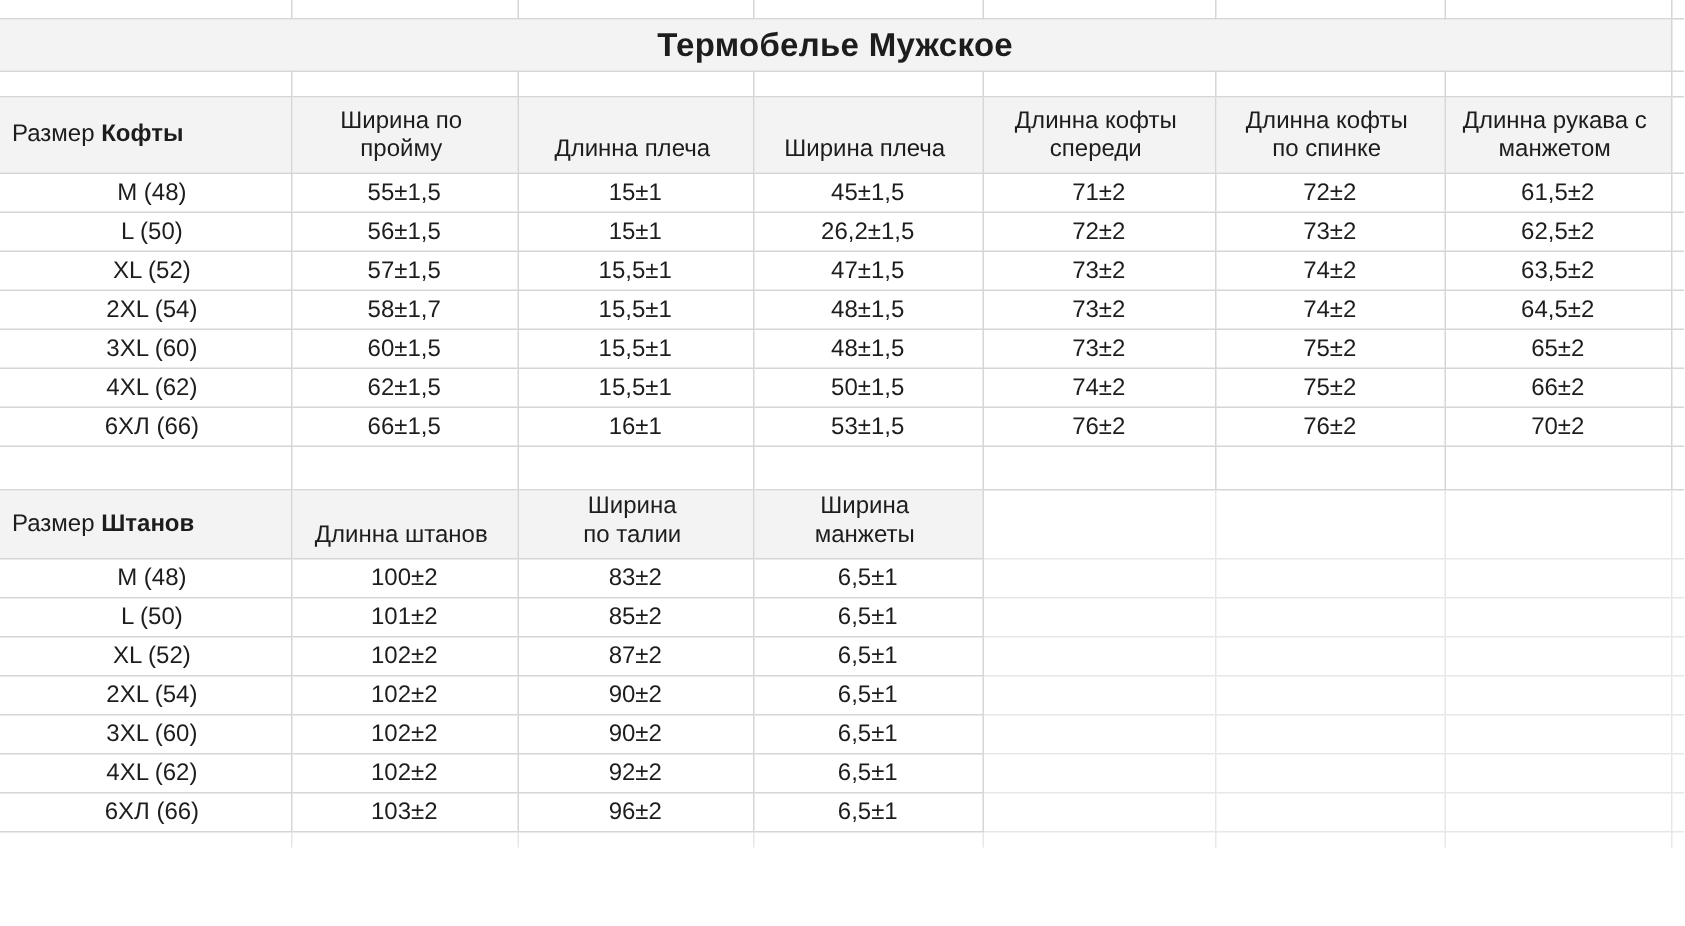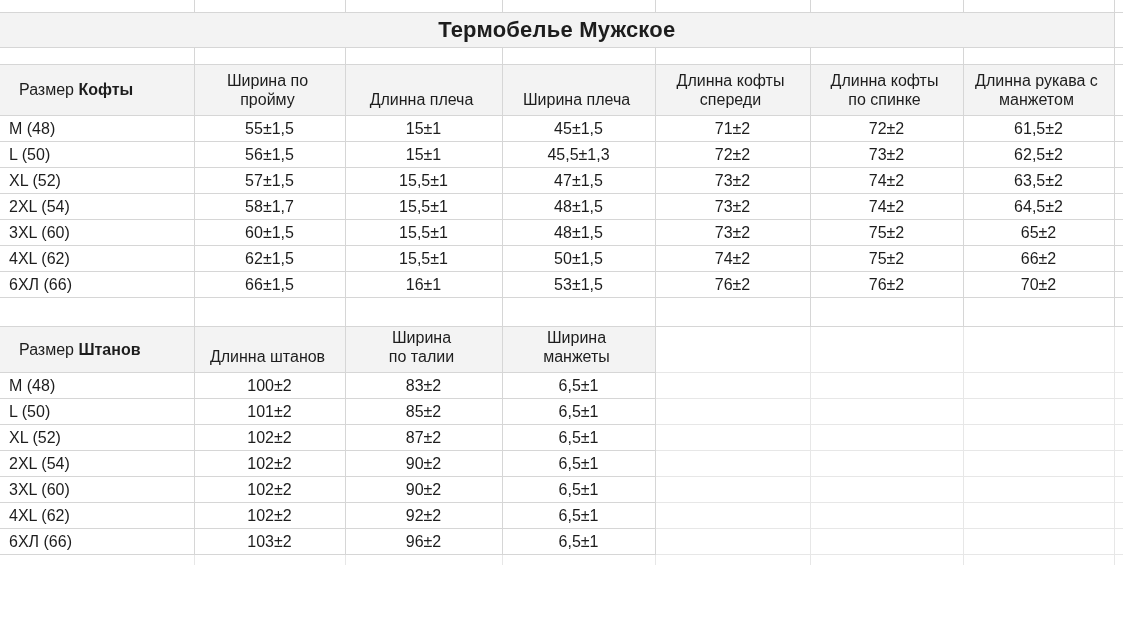--- a/index.html
+++ b/index.html
@@ -25,24 +25,24 @@
   tr.sl-bot{height:11px;}
   tr.title-row{height:35px;}
   td.title{background:var(--hbg);font-weight:700;font-size:22px;letter-spacing:.2px;}
   tr.gap1{height:17px;}
   tr.gap2{height:29px;}
   tr.head1{height:51px;}
   tr.head2{height:46px;}
   td.ch{background:var(--hbg);vertical-align:bottom;padding:0 4px 6px 0;
         line-height:19px;white-space:pre-line;}
   td.szhead{background:var(--hbg);vertical-align:middle;text-align:left;
-            padding-left:19px;}
+            padding-left:8px;}
   td.szhead b{font-weight:700;}
   tr.dr{height:26px;}
-  td.size{text-align:left;padding-left:9px;}
+  td.size{text-align:center;padding-left:9px;}
 </style>
 </head>
 <body>
 
 <table class="sheet">
   <colgroup>
     <col style="width:194px">
       <col style="width:151px">
       <col style="width:157px">
     <col style="width:153px">
@@ -101,21 +101,21 @@
     <td class="val">45±1,5</td>
     <td class="val">71±2</td>
     <td class="val">72±2</td>
     <td class="val">61,5±2</td>
     <td class="end"></td>
   </tr>
       <tr class="dr">
     <td class="size">L (50)</td>
     <td class="val">56±1,5</td>
     <td class="val">15±1</td>
-    <td class="val">45,5±1,3</td>
+    <td class="val">26,2±1,5</td>
     <td class="val">72±2</td>
     <td class="val">73±2</td>
     <td class="val">62,5±2</td>
     <td class="end"></td>
   </tr>
       <tr class="dr">
     <td class="size">XL (52)</td>
     <td class="val">57±1,5</td>
     <td class="val">15,5±1</td>
     <td class="val">47±1,5</td>

